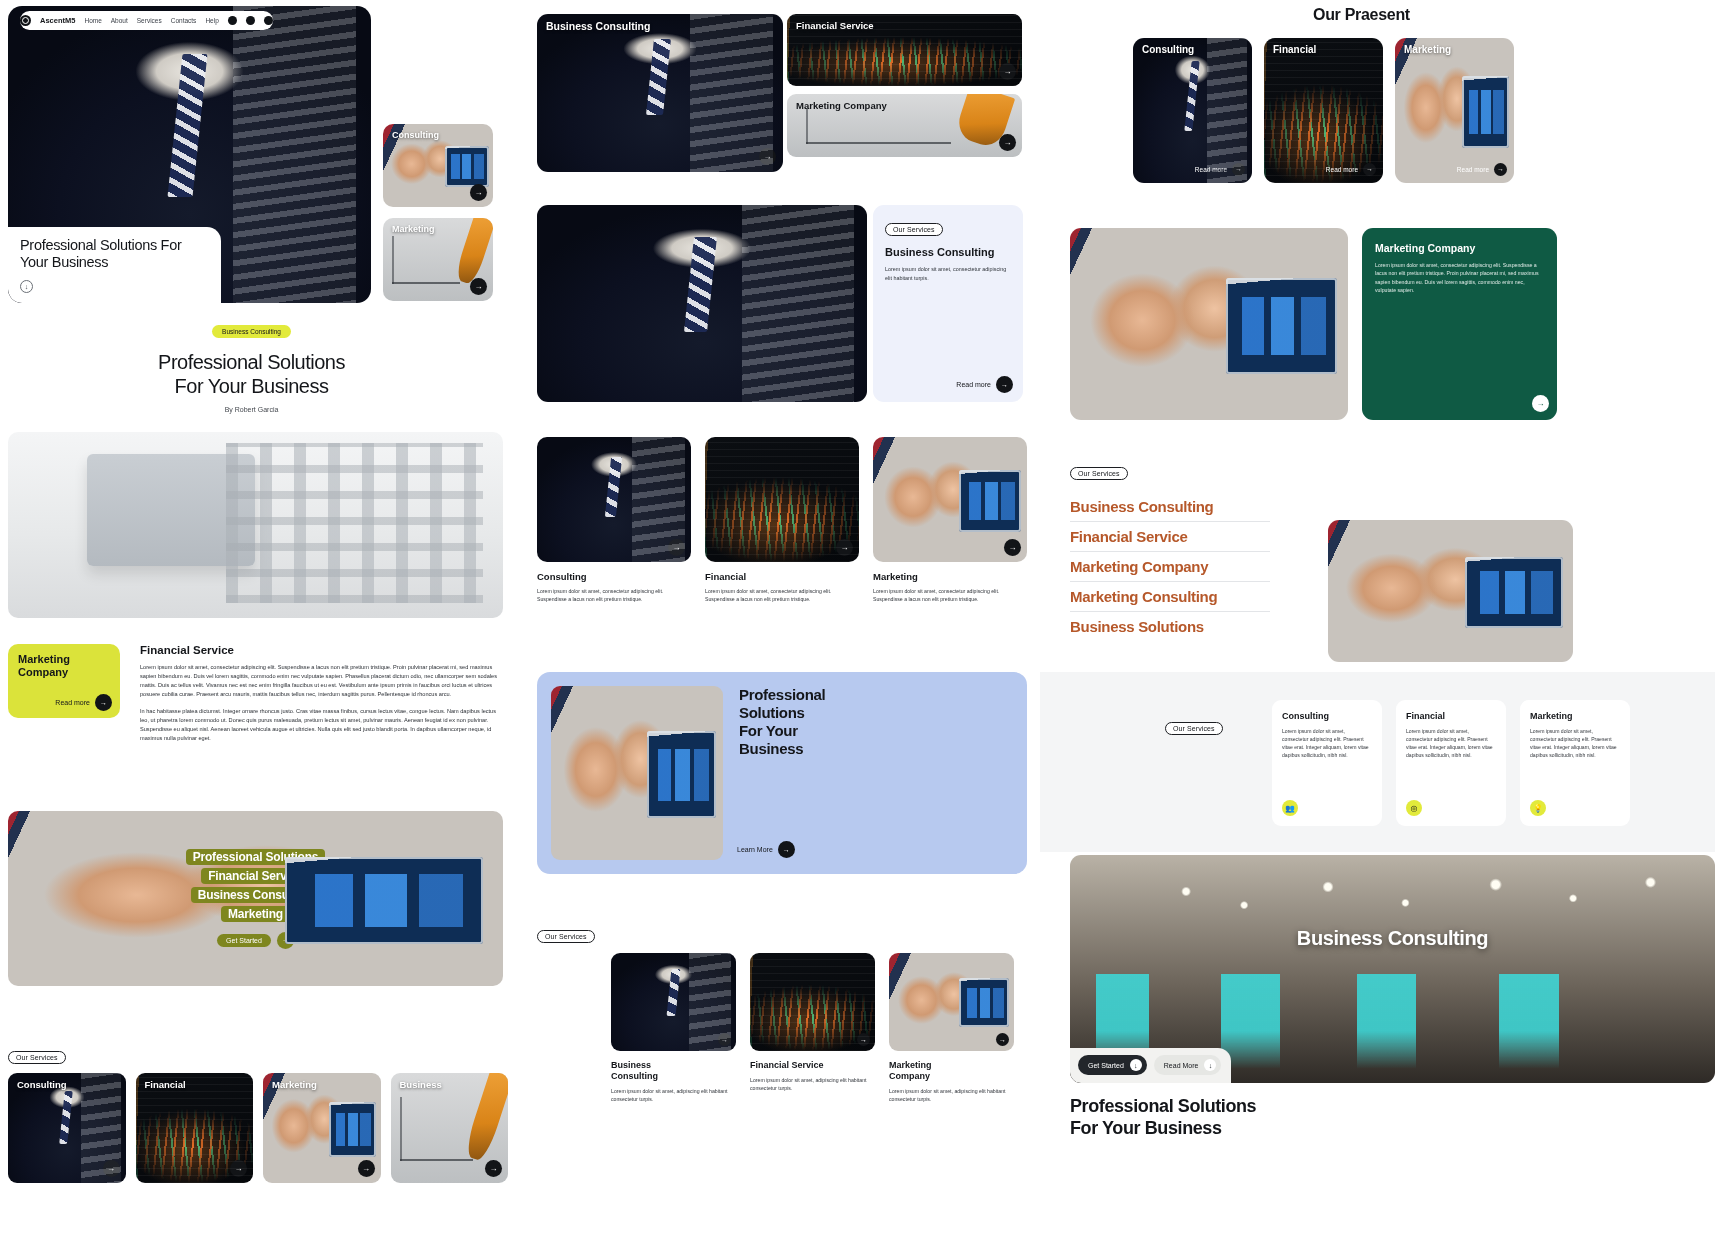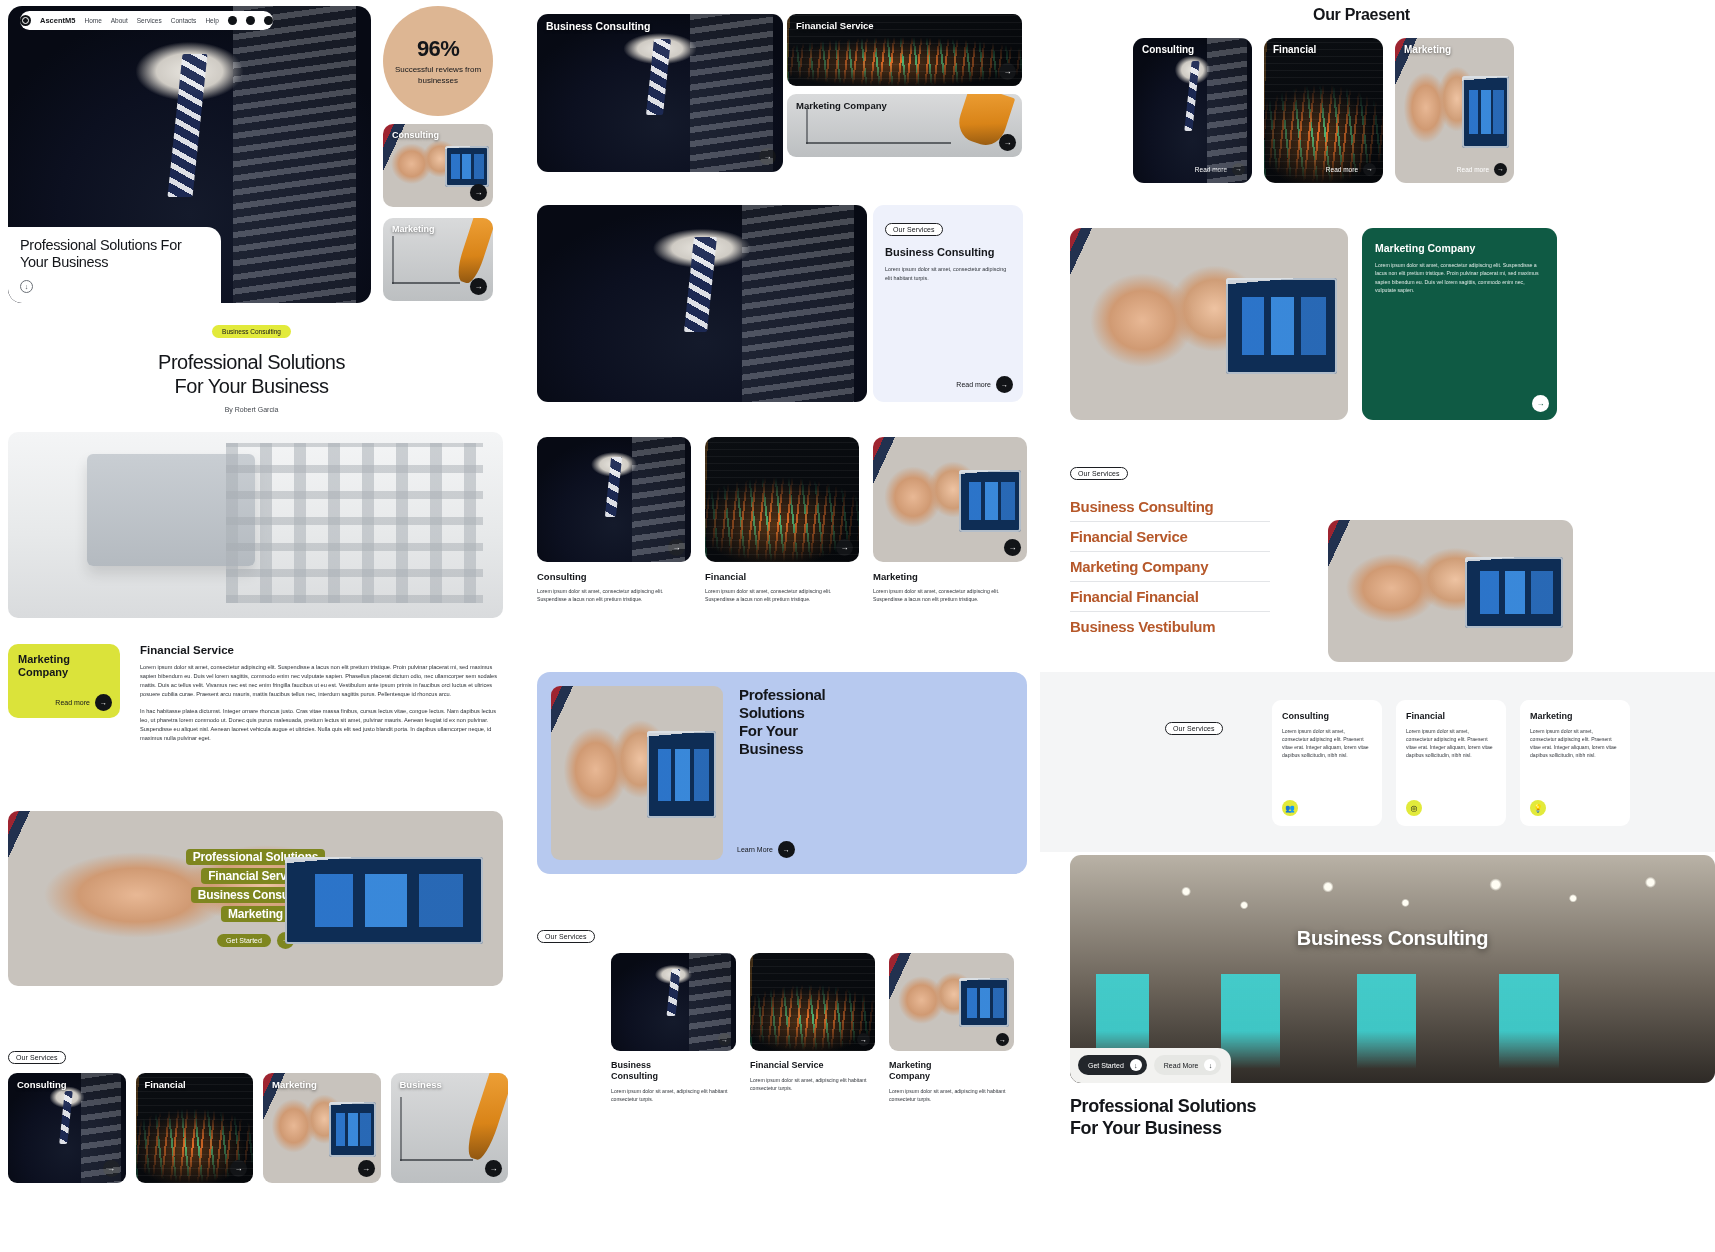--- a/index.html
+++ b/index.html
@@ -307,25 +307,20 @@
       <span class="soc"></span>
       <span class="soc"></span>
     </div>
     <div class="hero-card">
       <h1>Professional Solutions
 For Your Business</h1>
       <div class="dl-circle">↓</div>
     </div>
   </div>
 
-  <div class="stat-badge">
-    <div class="num">96%</div>
-    <div class="lbl">Successful reviews
-from businesses</div>
-  </div>
 
   <div class="mini-card ph ph-meeting" style="top:124px">
     <div class="card-title-ov">Consulting</div>
     <div class="arrow-btn" style="position:absolute;right:6px;bottom:6px">→</div>
   </div>
   <div class="mini-card ph ph-wireframe" style="top:218px">
     <div class="card-title-ov">Marketing</div>
     <div class="arrow-btn" style="position:absolute;right:6px;bottom:6px">→</div>
   </div>
 
@@ -514,22 +509,22 @@
         <div class="arrow-btn">→</div>
       </div>
     </div>
 
     <div class="list-sec">
       <div class="tagwrap"><span class="pill-tag">Our Services</span></div>
       <div class="list-items">
         <div class="li">Business Consulting</div>
         <div class="li">Financial Service</div>
         <div class="li">Marketing Company</div>
-        <div class="li">Financial Financial</div>
-        <div class="li" style="border-bottom:none">Business Vestibulum</div>
+        <div class="li">Marketing Consulting</div>
+        <div class="li" style="border-bottom:none">Business Solutions</div>
       </div>
       <div class="list-photo ph ph-meeting"></div>
     </div>
 
     <div class="grey-panel">
       <div class="tagwrap"><span class="pill-tag">Our Services</span></div>
       <div class="gp-cards">
         <div class="gc">
           <h4>Consulting</h4>
           <p>Lorem ipsum dolor sit amet, consectetur adipiscing elit. Praesent vitae erat. Integer aliquam, lorem vitae dapibus sollicitudin, nibh nisl.</p>

